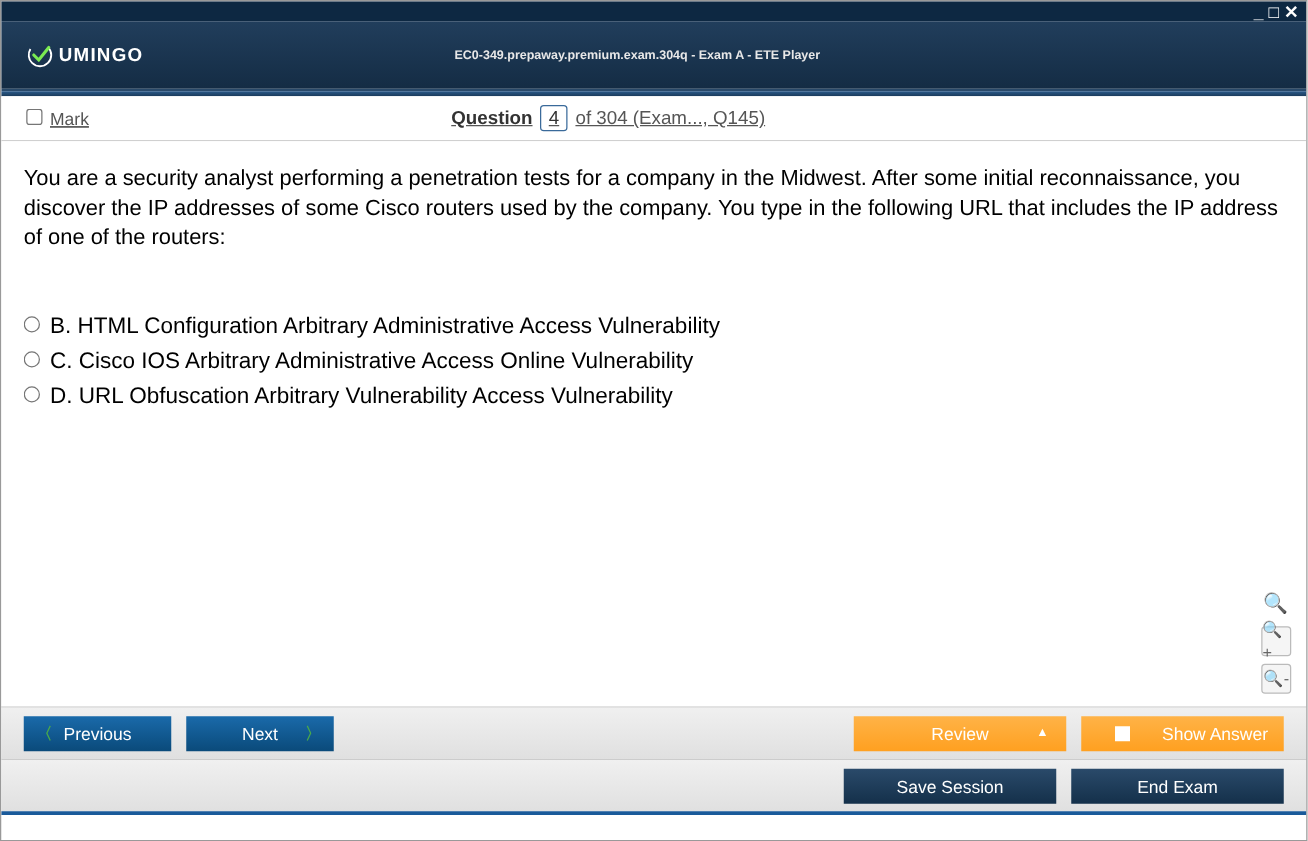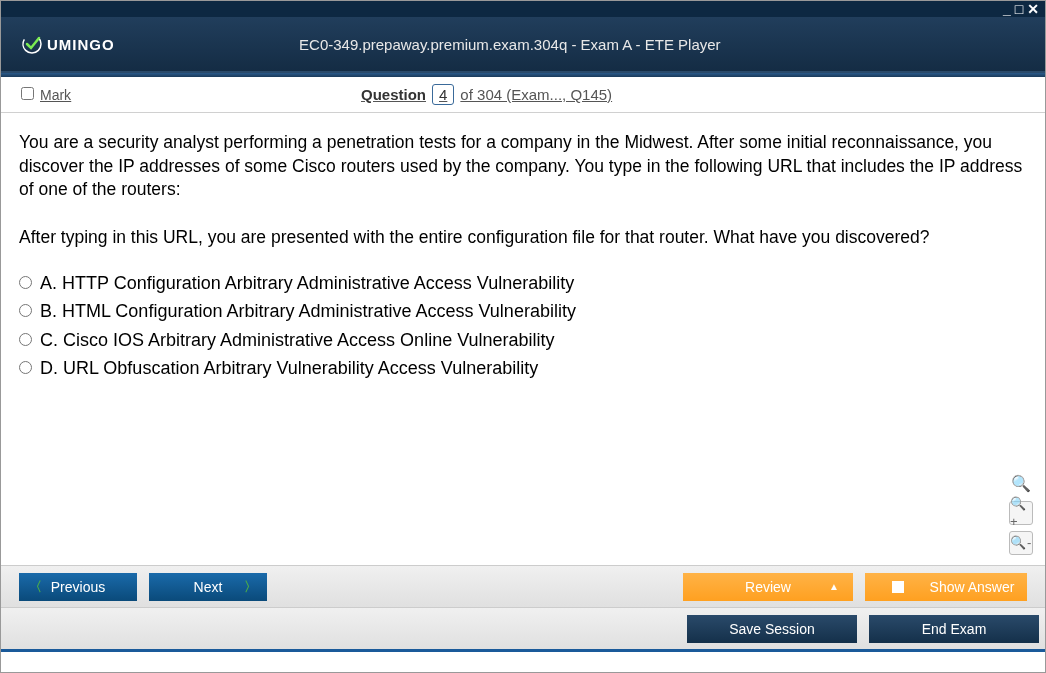--- a/index.html
+++ b/index.html
@@ -42,22 +42,22 @@
       color: #fff;
       font-size: 15px;
       font-weight: bold;
       letter-spacing: 1px;
     }
     .logo svg { margin-right: 4px; }
     .title {
       flex: 1;
       text-align: center;
       color: #e8e8e8;
-      font-size: 15px;
-      font-weight: normal;
+      font-size: 10px;
+      font-weight: bold;
       margin-right: 120px;
     }
     .sep-line {
       height: 4px;
       background: linear-gradient(to bottom, #2a5a8a 0%, #1a3a5a 100%);
     }
     .toolbar {
       background: #fff;
       height: 36px;
       display: flex;
@@ -158,21 +158,21 @@
       padding: 0 18px;
       gap: 12px;
       border-top: 1px solid #ccc;
     }
     .footer2 {
       background: linear-gradient(to bottom, #f0f0f0 0%, #e0e0e0 100%);
       height: 42px;
       display: flex;
       align-items: center;
       justify-content: flex-end;
-      padding: 0 6px;
+      padding: 0 18px;
       gap: 12px;
       border-top: 1px solid #ccc;
     }
     .btn {
       height: 28px;
       display: flex;
       align-items: center;
       justify-content: center;
       font-size: 14px;
       cursor: pointer;
@@ -252,27 +252,22 @@
     <b>Question</b>
     <span class="qnum-box">4</span>
     <span>of 304 (Exam..., Q145)</span>
   </div>
 </div>
 
 <div class="content">
   <div class="question-text">
     <div>You are a security analyst performing a penetration tests for a company in the Midwest. After some initial reconnaissance, you discover the IP addresses of some Cisco routers used by the company. You type in the following URL that includes the IP address of one of the routers:</div>
     <br>
-    <div>After typing in this URL, you are presented with the entire configuration file for that router. What have you discovered?</div>
   </div>
   <div class="options">
-    <div class="option">
-      <input type="radio" name="ans" style="">
-      <span class="option-label"><span>A.</span> <span>HTTP Configuration Arbitrary Administrative Access Vulnerability</span></span>
-    </div>
     <div class="option">
       <input type="radio" name="ans" style="">
       <span class="option-label"><span>B.</span> <span>HTML Configuration Arbitrary Administrative Access Vulnerability</span></span>
     </div>
     <div class="option">
       <input type="radio" name="ans" style="">
       <span class="option-label"><span>C.</span> <span>Cisco IOS Arbitrary Administrative Access Online Vulnerability</span></span>
     </div>
     <div class="option">
       <input type="radio" name="ans" style="">

